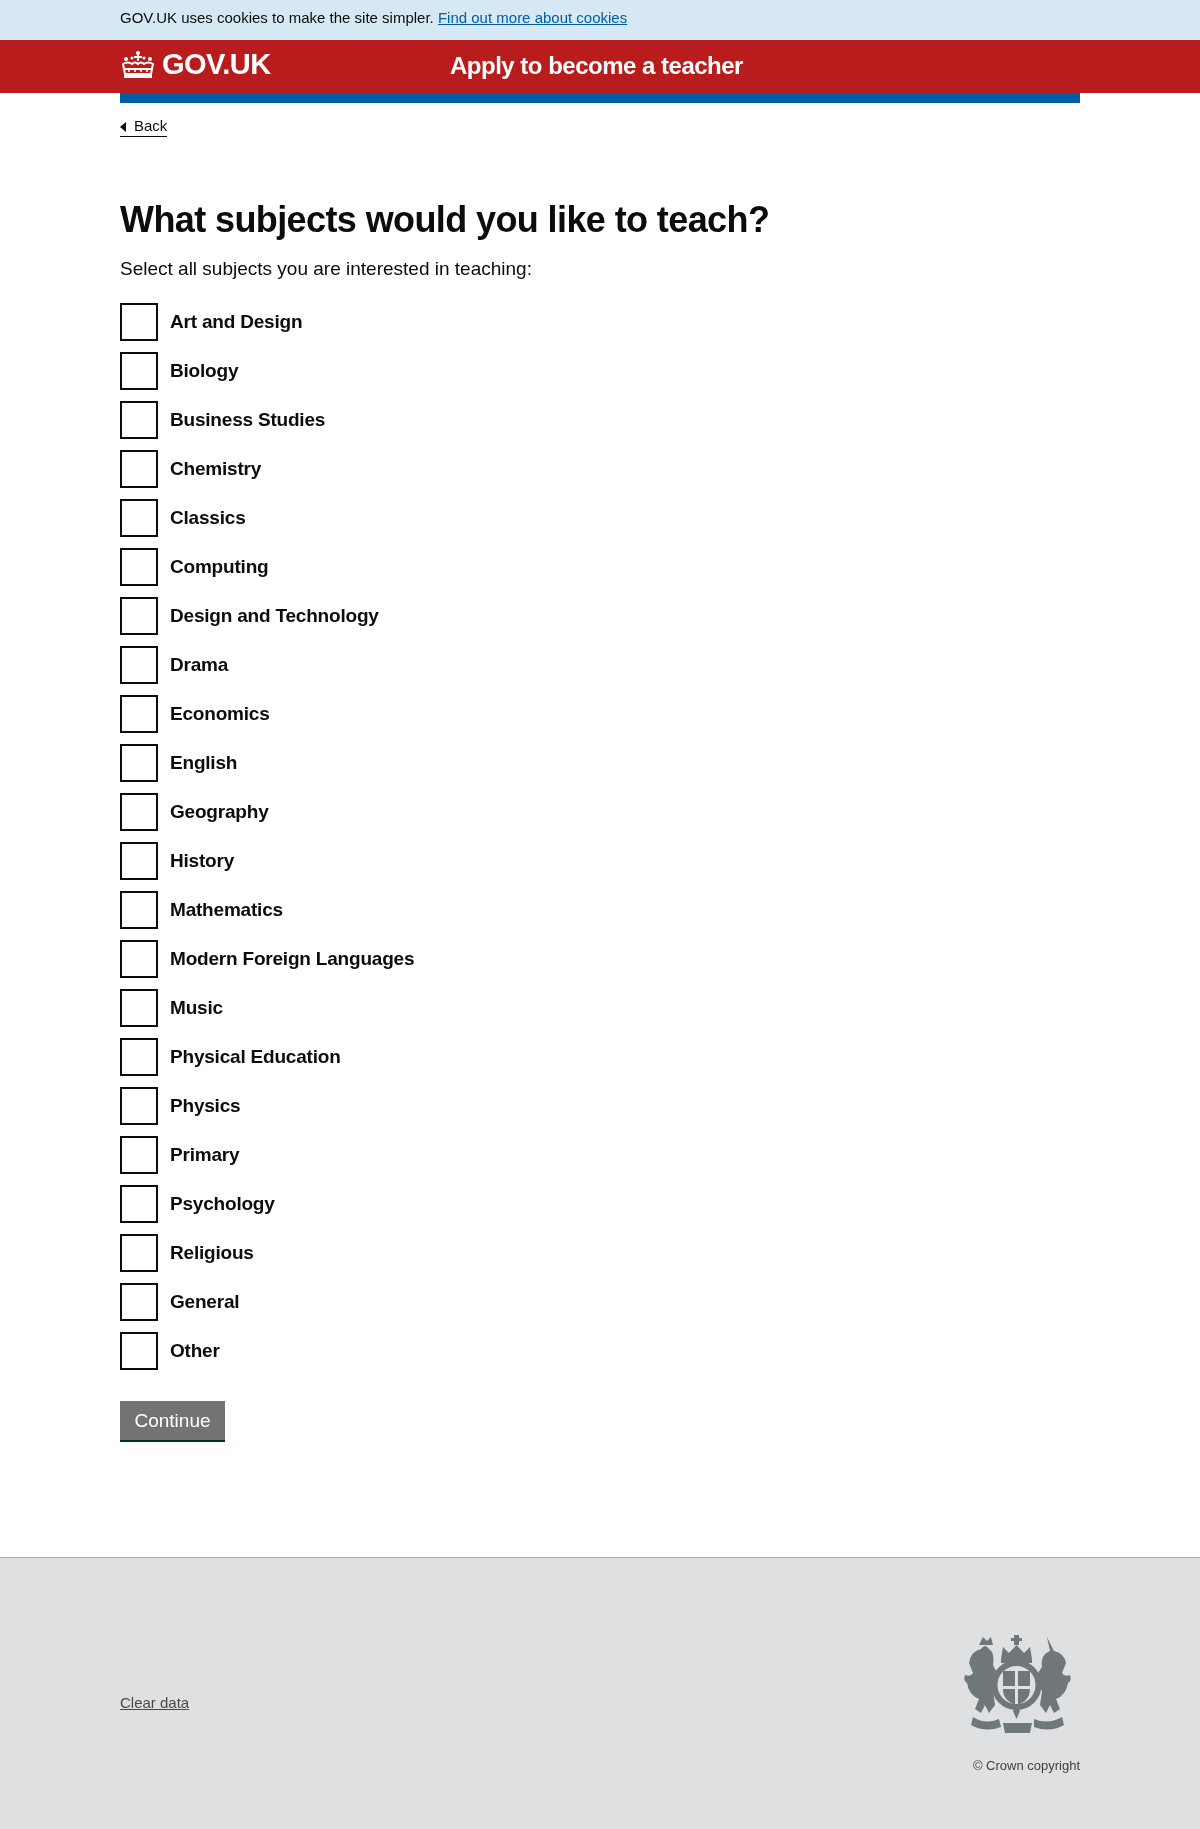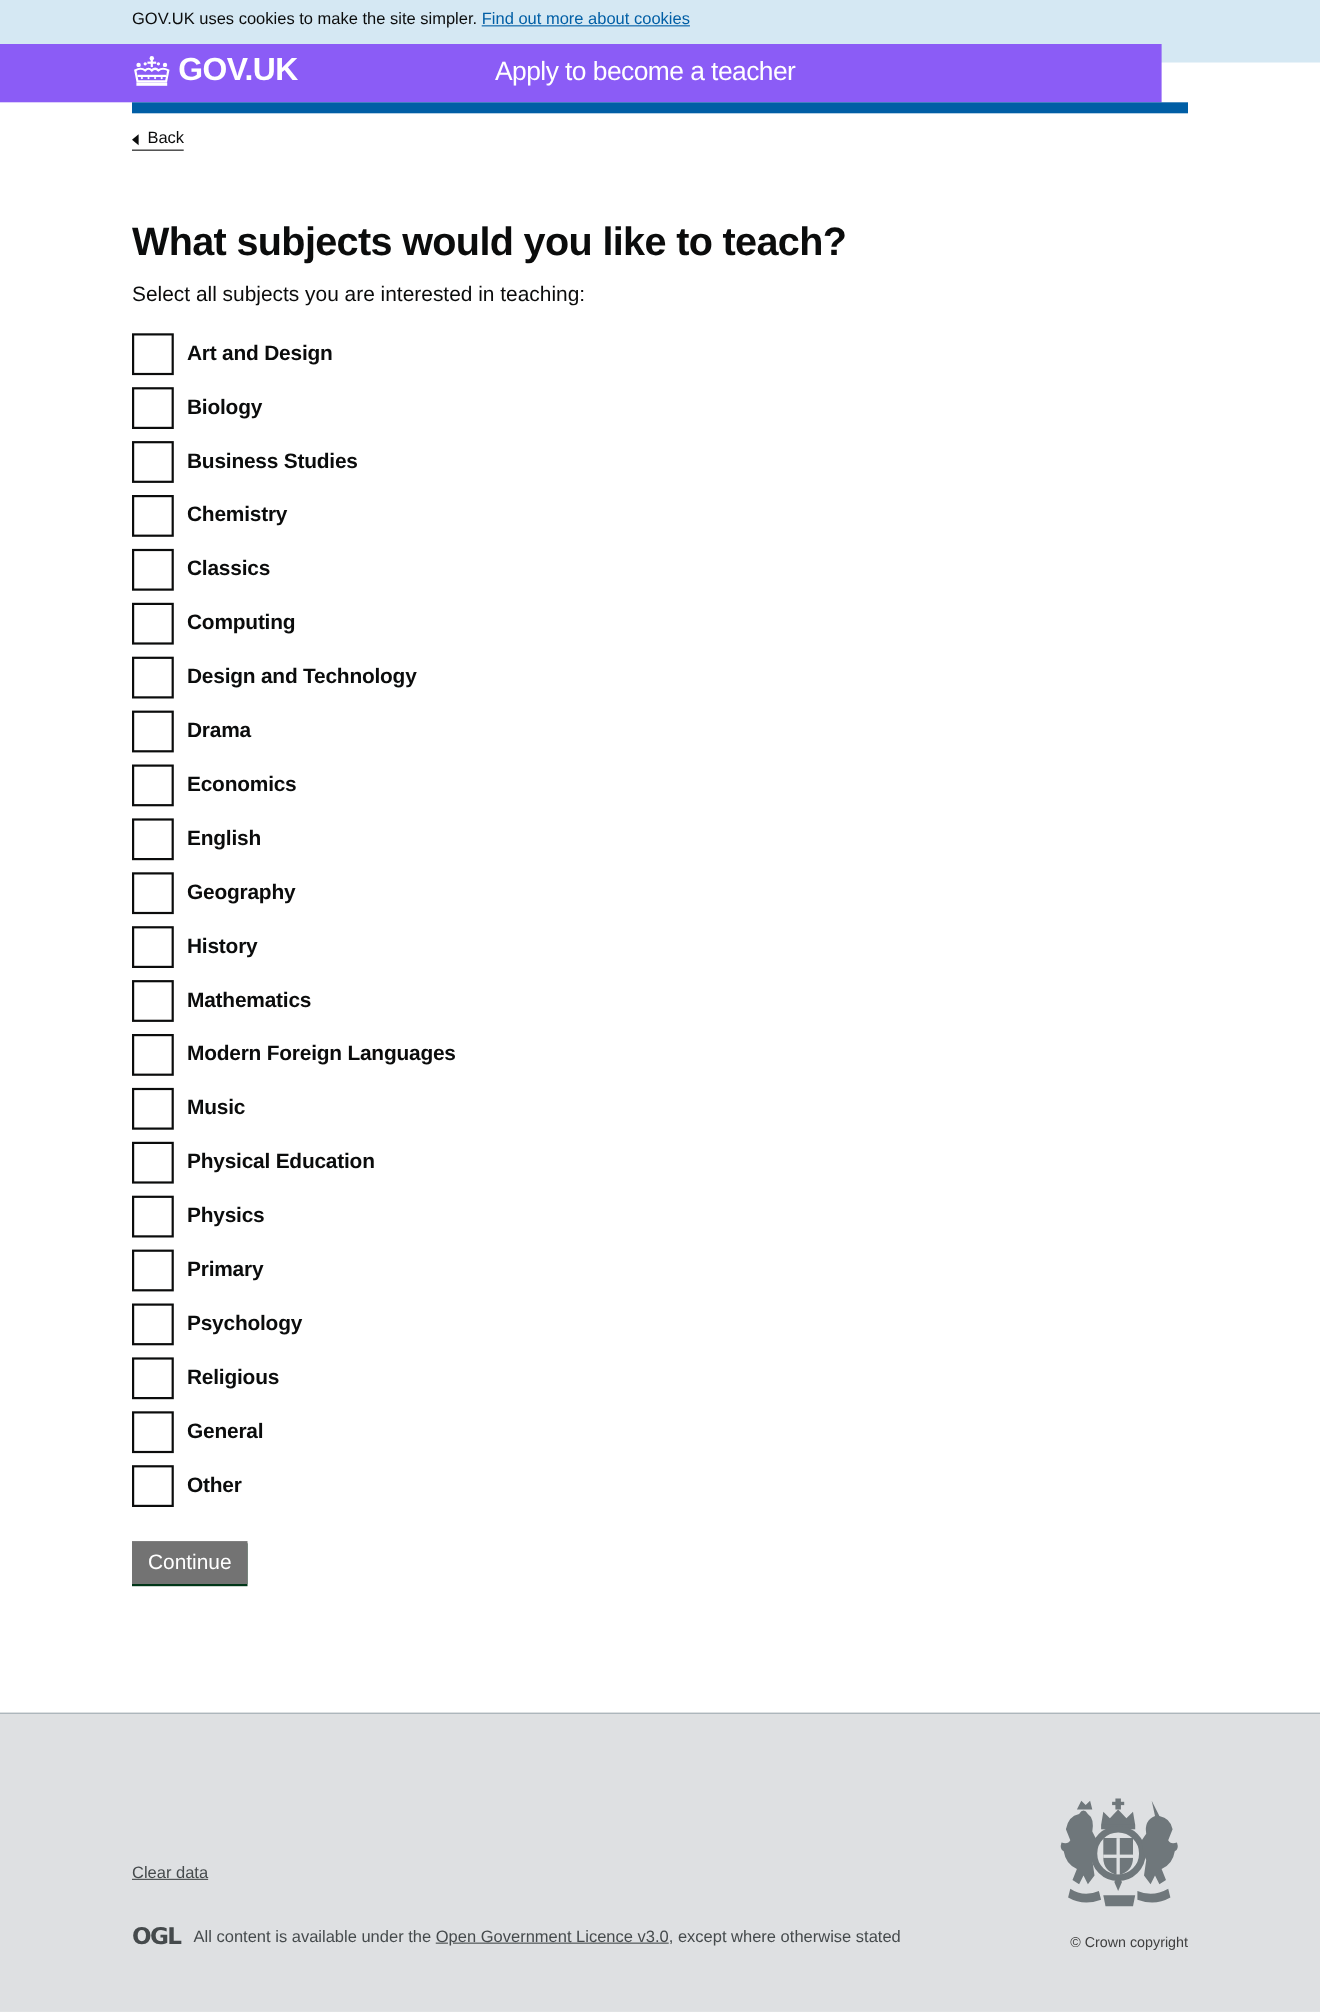--- a/index.html
+++ b/index.html
@@ -3,24 +3,24 @@
 <meta charset="utf-8">
 <style>
   * { box-sizing: border-box; margin: 0; padding: 0; }
   html, body { width: 1200px; background: #ffffff; }
   body { font-family: "Liberation Sans", "DejaVu Sans", sans-serif; color: #0b0c0c; }
 
   .cookie-banner { height: 57px; background: #d5e8f3; }
   .cookie-inner { position: absolute; left: 120px; top: 9px; font-size: 15px; color: #0b0c0c; }
   .cookie-inner a { color: #005ea5; text-decoration: underline; }
 
-  .header { position: absolute; top: 40px; left: 0; width: 1056px; height: 53px; background: #8b5cf6; }
+  .header { position: absolute; top: 40px; left: 0; width: 1200px; height: 53px; background: #b91c1c; }
   .logo { position: absolute; left: 120px; top: 8px; display: flex; align-items: center; color: #fff; text-decoration: none; }
   .logo-text { font-size: 29px; font-weight: bold; letter-spacing: -0.5px; margin-left: 6px; }
-  .service-name { position: absolute; left: 450px; top: 12px; color: #fff; font-size: 24px; font-weight: normal; letter-spacing: -0.5px; }
+  .service-name { position: absolute; left: 450px; top: 12px; color: #fff; font-size: 24px; font-weight: bold; letter-spacing: -0.5px; }
   .header-bar { position: absolute; top: 93px; left: 120px; width: 960px; height: 10px; background: #005ea5; }
 
   .back-link { position: absolute; left: 120px; top: 117px; font-size: 15px; color: #0b0c0c; text-decoration: none; border-bottom: 1px solid #0b0c0c; padding-left: 14px; padding-bottom: 1px; line-height: 18px; }
   .back-link .arrow { position: absolute; left: 0; top: 5px; width: 0; height: 0; border-top: 5px solid transparent; border-bottom: 5px solid transparent; border-right: 6px solid #0b0c0c; }
 
   .page-title { position: absolute; left: 120px; top: 200px; font-size: 36px; font-weight: bold; letter-spacing: -0.6px; line-height: 40px; }
   .hint { position: absolute; left: 120px; top: 256px; font-size: 19px; line-height: 25px; }
 
   .checkbox-list { position: absolute; left: 120px; top: 303px; }
   .checkbox-item { position: relative; height: 49px; display: block; }
@@ -169,24 +169,20 @@
   <label class="checkbox-item">
       <span class="checkbox-box"></span>
       <span class="checkbox-label">Other</span>
     </label>
 </div>
 
 <button class="continue-button">Continue</button>
 
 <footer class="footer">
   <a href="#" class="footer-clear">Clear data</a>
-  <div class="footer-licence">
-    <span class="ogl-logo">OGL</span>
-    <span>All content is available under the</span>&nbsp;<a href="#">Open Government Licence v3.0</a><span>, except where otherwise stated</span>
-  </div>
   <svg class="crest" viewBox="0 0 125 105">
     <g fill="#6f777b">
 
       <rect x="59" y="2" width="5" height="10"></rect>
       <rect x="56" y="5" width="11" height="3"></rect>
       <path d="M46 26 L48 14 L54 20 L61.5 12 L69 20 L75 14 L77 26 Z"></path>
       <rect x="46" y="26" width="31" height="4"></rect>
 
       <circle cx="61.5" cy="52" r="22" fill="none" stroke="#6f777b" stroke-width="6"></circle>
       <path d="M48 38 L75 38 L75 56 Q75 68 61.5 72 Q48 68 48 56 Z"></path>

